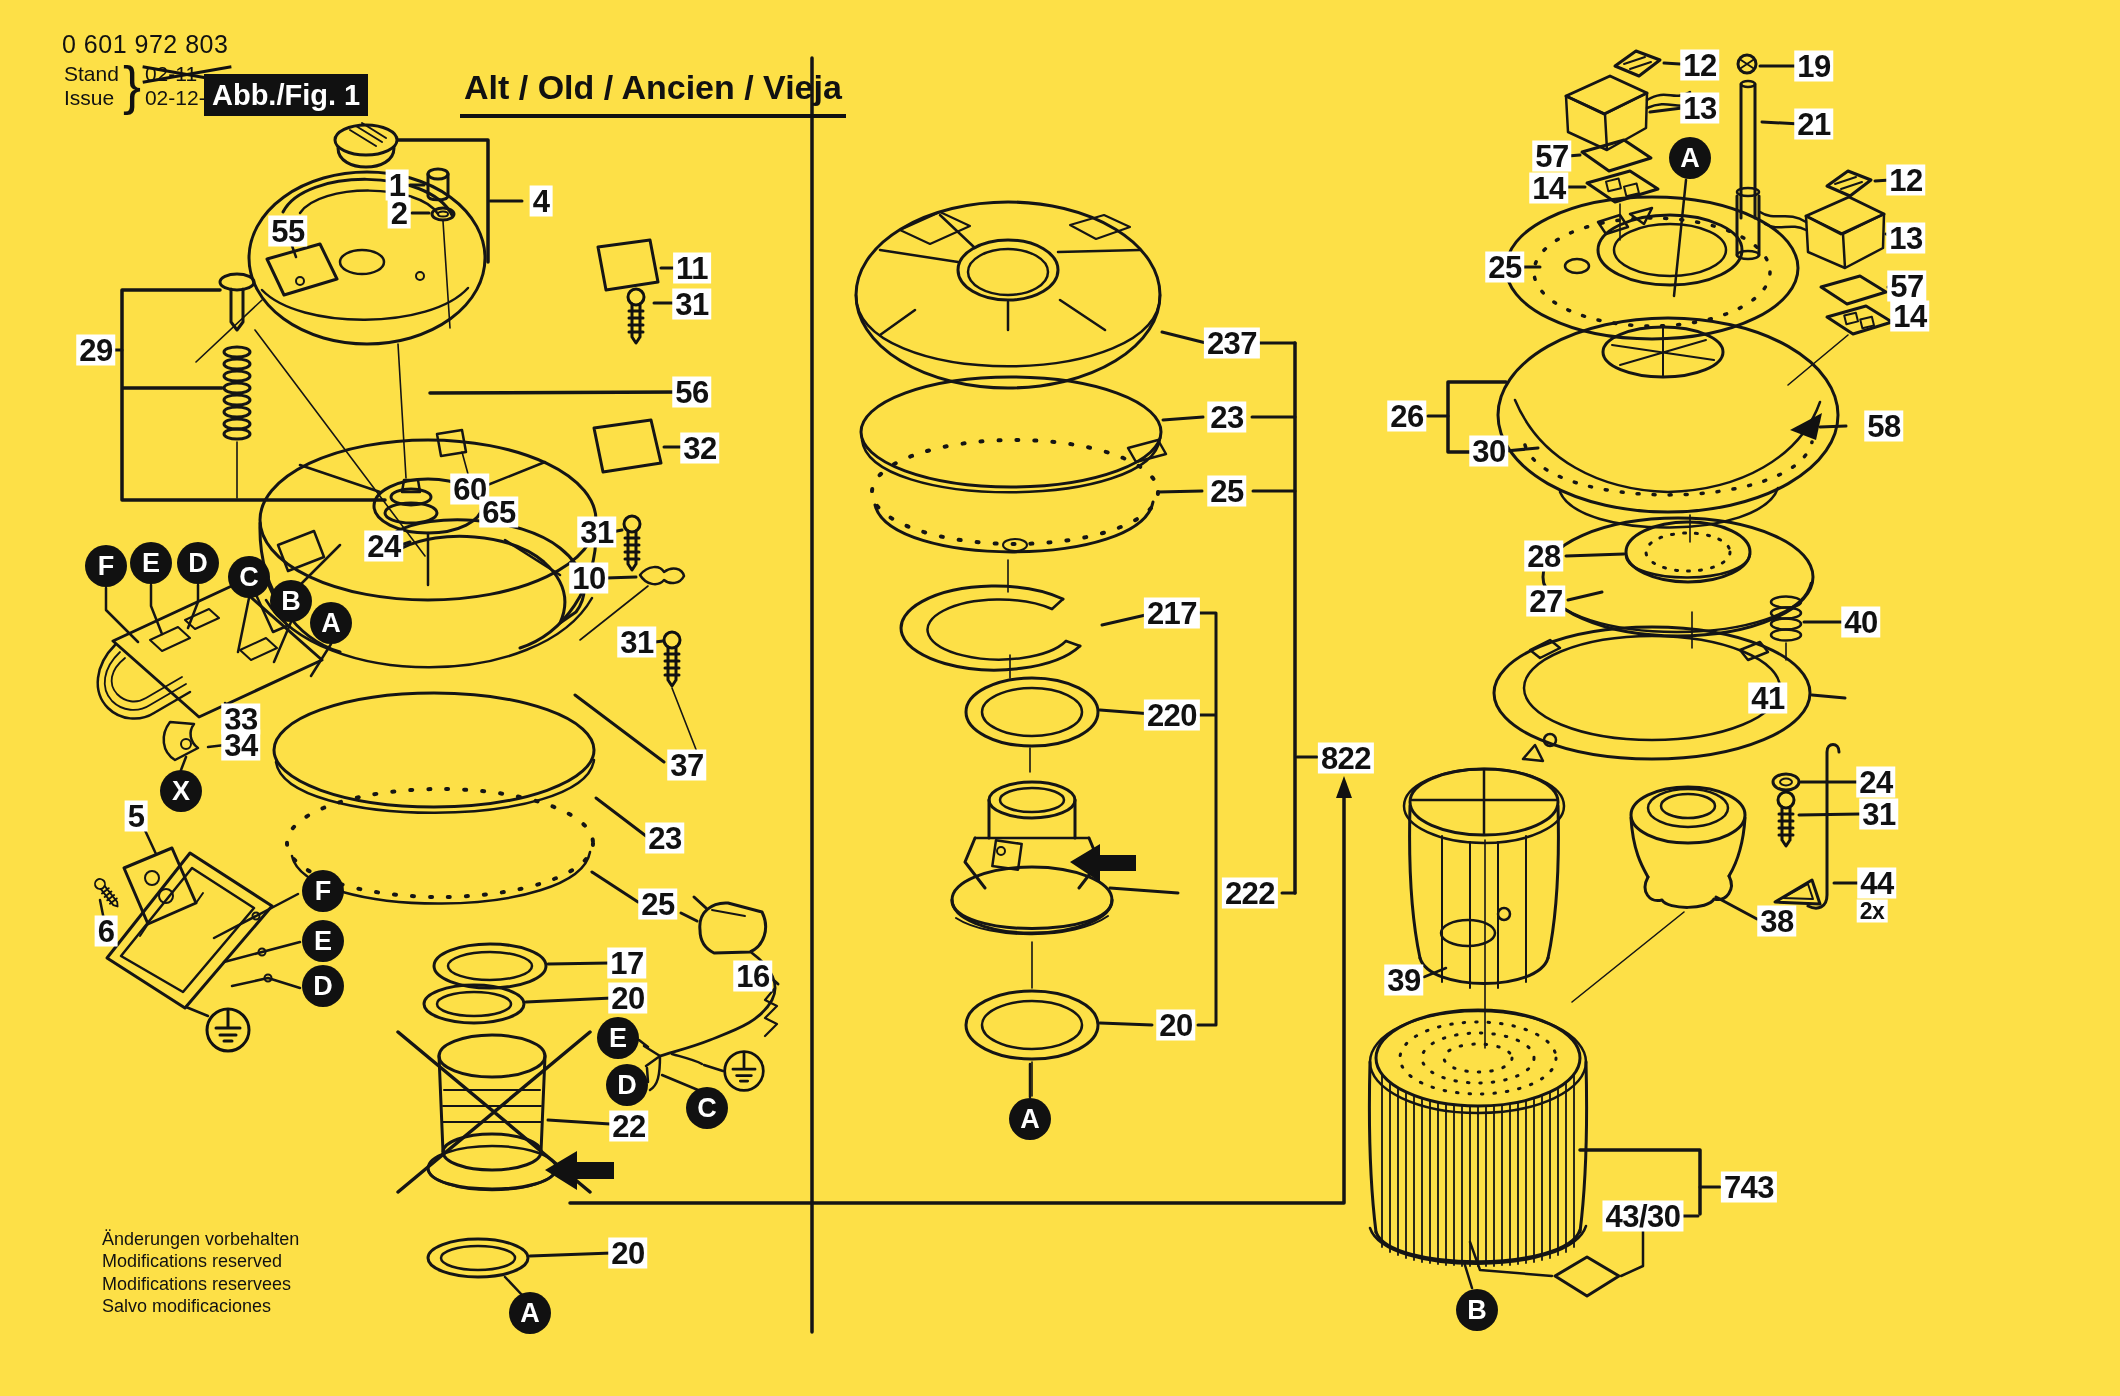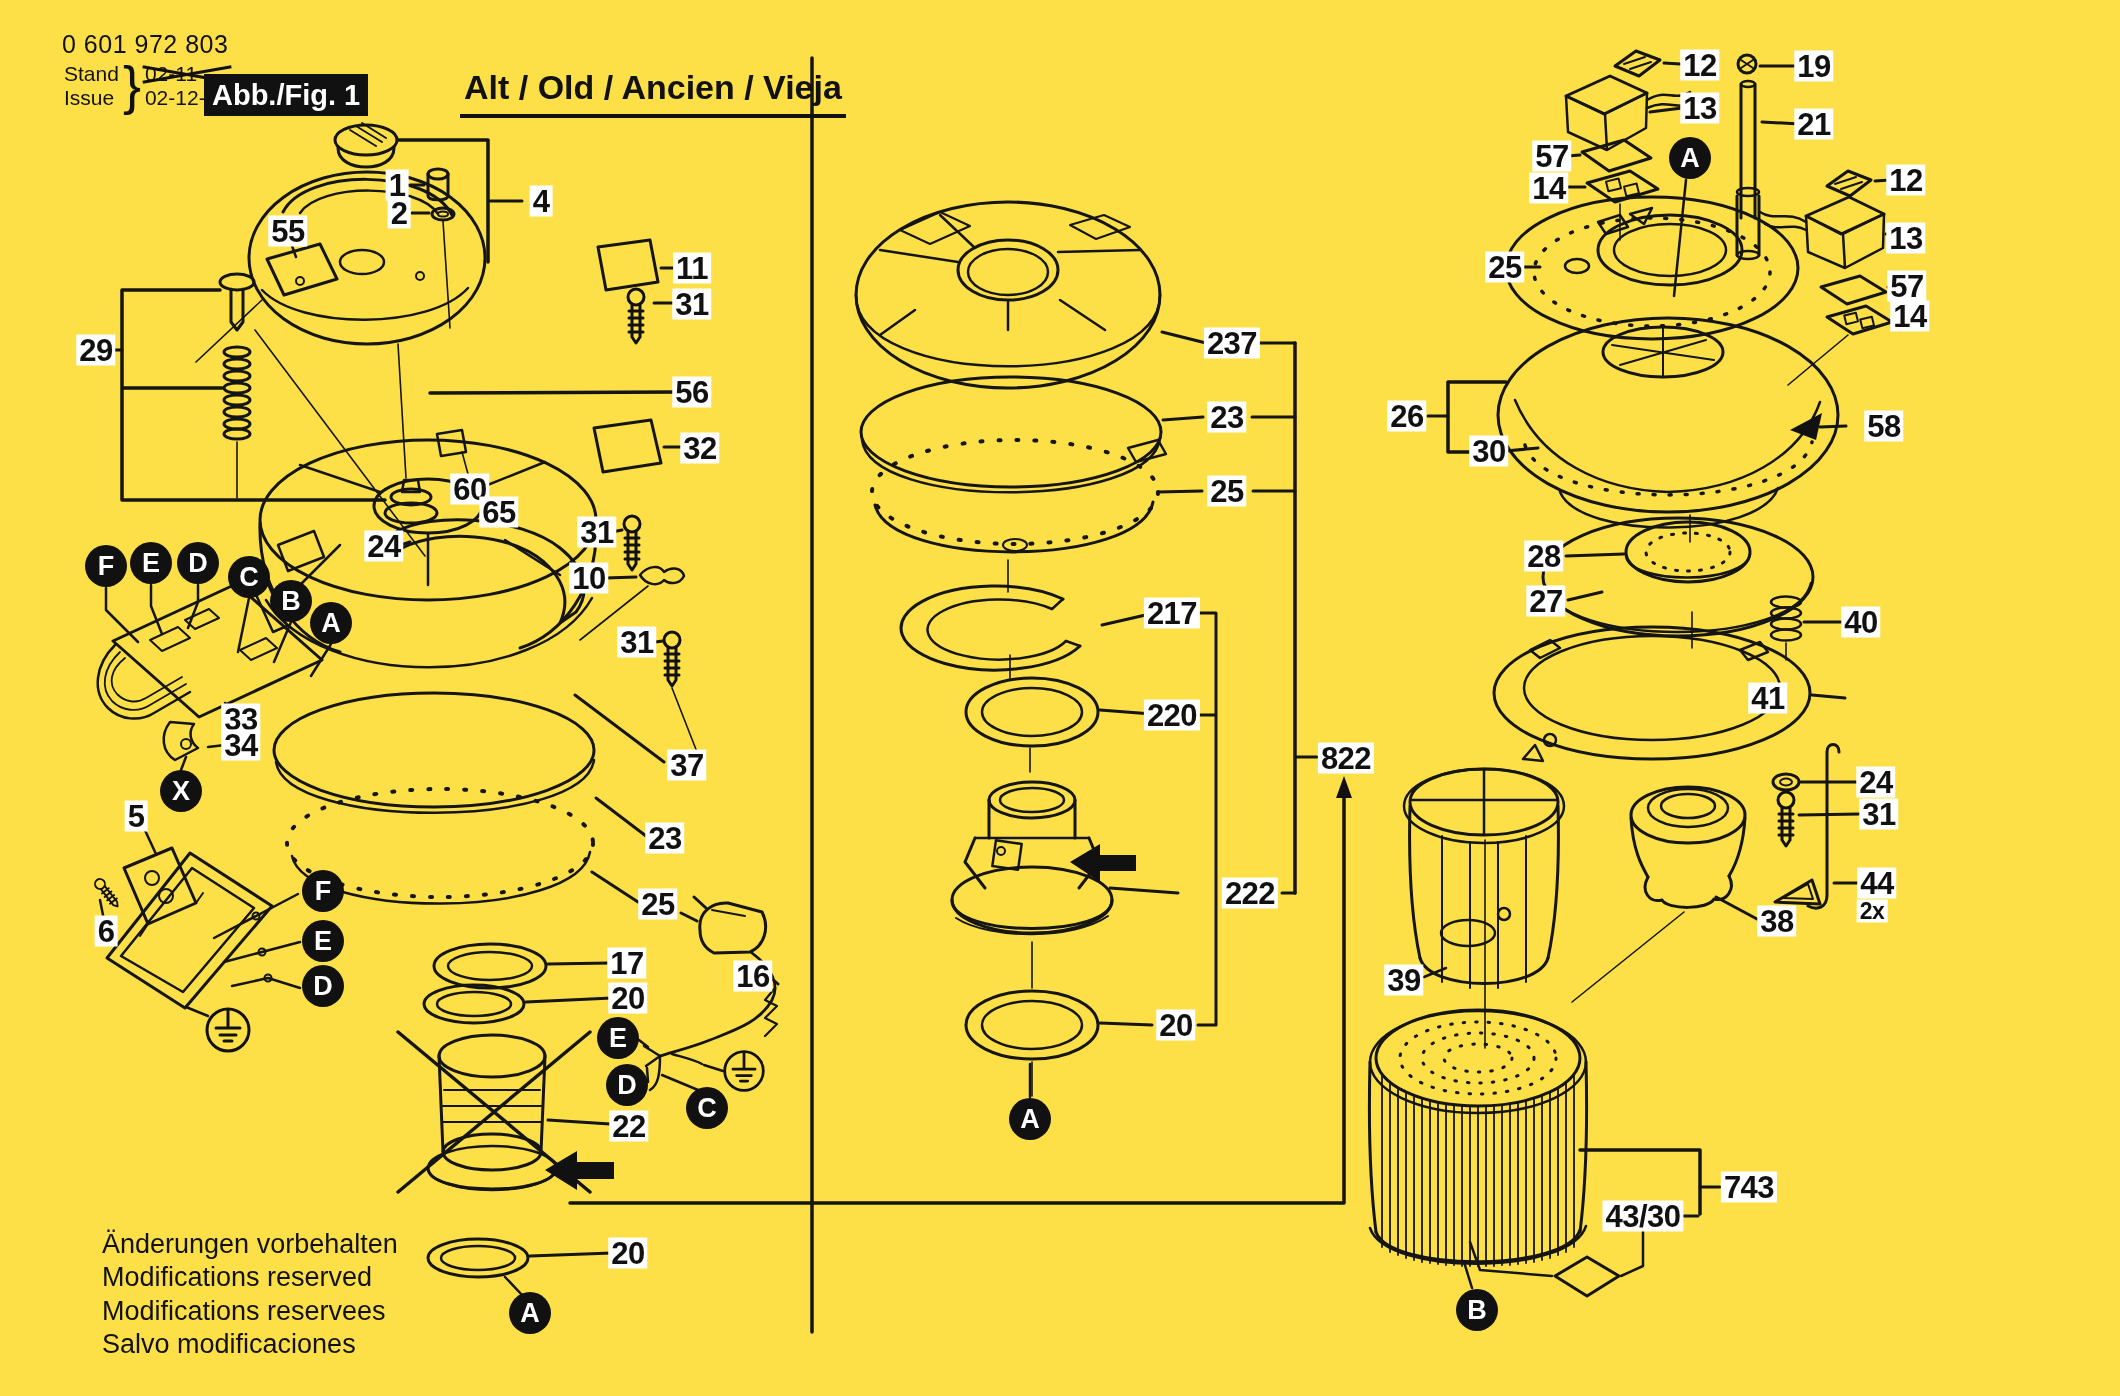--- a/index.html
+++ b/index.html
@@ -13,21 +13,21 @@
   .struck{position:relative;display:inline-block;}
   .struck::before,.struck::after{content:"";position:absolute;left:-3px;right:-3px;top:46%;height:2.5px;background:#111;}
   .struck::before{transform:rotate(10deg);}
   .struck::after{transform:rotate(-10deg);}
   .fig-box{position:absolute;left:204px;top:74px;min-width:130px;height:42px;background:#111;color:#fff;
            display:flex;align-items:center;justify-content:center;font-size:29px;font-weight:700;padding:0 8px;}
   .heading{position:absolute;top:68px;font-size:34px;font-weight:700;border-bottom:4px solid #111;
            padding:0 4px 7px;white-space:nowrap;}
   .heading.old{left:460px;}
   .heading.new{left:833px;}
-  .footer-notes{position:absolute;left:102px;top:1228px;font-size:27px;line-height:1.24;}
+  .footer-notes{position:absolute;left:102px;top:1228px;font-size:18px;line-height:1.24;}
   .callout{position:absolute;transform:translate(-50%,-50%);font-size:31px;font-weight:700;line-height:1;
            white-space:nowrap;background:#fff;padding:0 3px;letter-spacing:-.5px;}
   .callout.small{font-size:23px;}
   .marker{position:absolute;width:42px;height:42px;border-radius:50%;background:#111;color:#fff;
           transform:translate(-50%,-50%);display:flex;align-items:center;justify-content:center;
           font-size:27px;font-weight:700;}
 </style>
 </head>
 <body>
 

